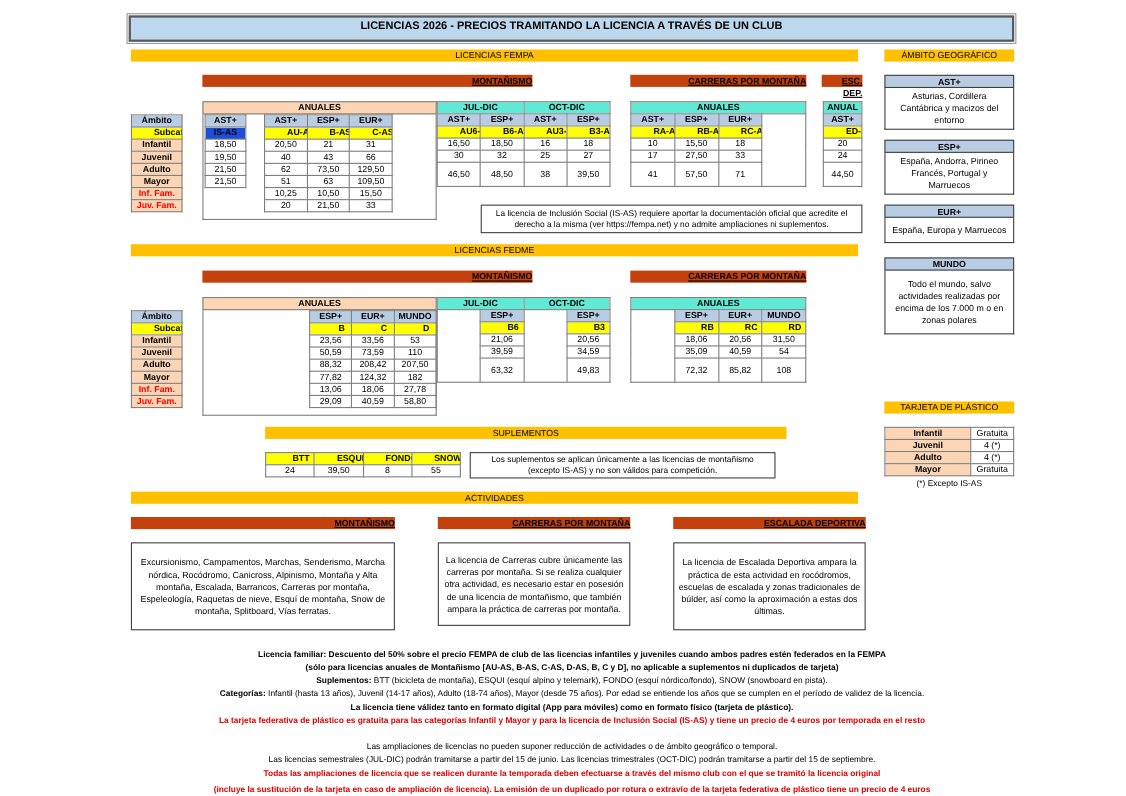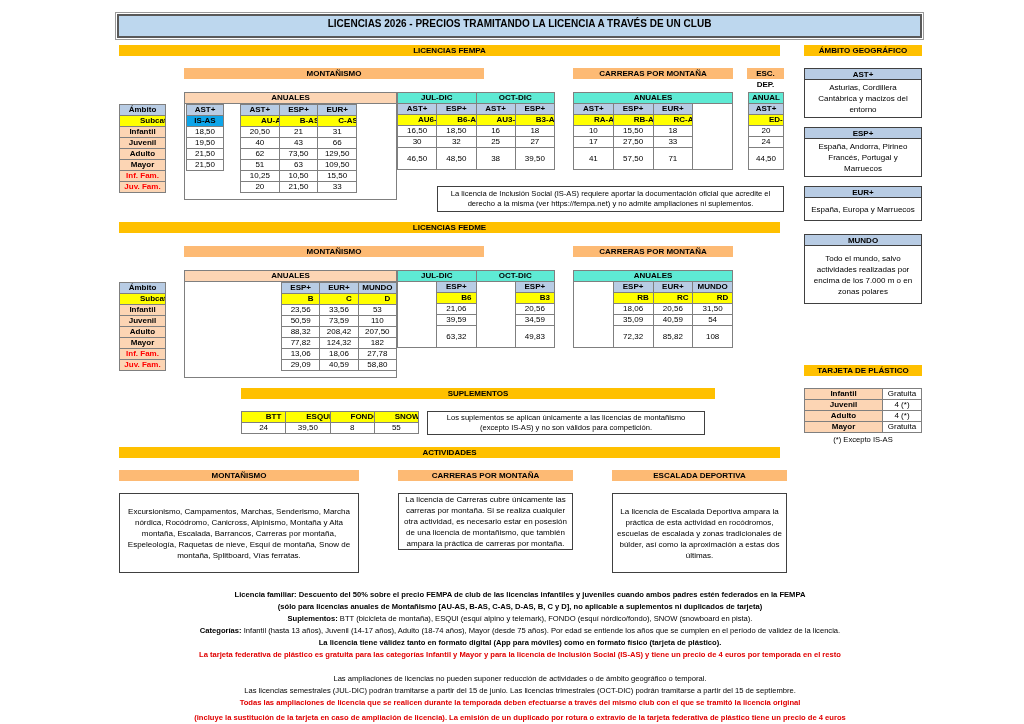--- a/index.html
+++ b/index.html
@@ -1,27 +1,27 @@
 <!DOCTYPE html>
 <html><head>
 <meta charset="utf-8">
 <style>
   * { box-sizing: border-box; margin: 0; padding: 0; }
   html, body { width: 1024px; height: 724px; background: #ffffff; overflow: hidden; }
   body { position: relative; font-family: "Liberation Sans", sans-serif; font-size: 8px; color: #000; }
   .abs { position: absolute; }
   .title-bar { left: 117px; top: 14px; width: 805px; height: 24px; background: #bdd7ee; border: 2px solid #595959; outline: 1px solid #9a9a9a; outline-offset: 1px; text-align: center; font-weight: bold; font-size: 10px; line-height: 16px; }
-  .gold { background: #ffc000; font-weight: bold; text-align: center; font-size: 8px; line-height: 11px; height: 11px; }
-  .blue { background: #fdba74; font-weight: bold; text-align: center; font-size: 8px; line-height: 11px; height: 11px; }
+  .gold { background: #ffc000; font-weight: normal; text-align: center; font-size: 8px; line-height: 11px; height: 11px; }
+  .blue { background: #c2410c; font-weight: bold; text-align: right; font-size: 8px; line-height: 11px; height: 11px; text-decoration: underline; }
   table.grid { position: absolute; border-collapse: collapse; table-layout: fixed; }
   table.grid td { border: 1px solid #7f7f7f; height: 11px; line-height: 10px; text-align: center; font-size: 8px; padding: 0; white-space: nowrap; overflow: hidden; }
   table.grid td.hdr { background: #5eead4; font-weight: bold; }
   table.grid td.amb { background: #b8cce4; font-weight: bold; }
   table.grid td.sub { background: #ffff00; font-weight: bold; padding-left: 20px; }
-  table.grid td.subo { background: #0ea5e9; font-weight: bold; }
+  table.grid td.subo { background: #1d4ed8; font-weight: bold; }
   table.grid td.cat { background: #fcd5b4; font-weight: bold; }
   table.grid td.catred { background: #fcd5b4; font-weight: bold; color: #ff0000; }
   table.grid td.empty { border-top: none; border-bottom: none; }
   .box { border: 1px solid #404040; text-align: center; font-size: 8px; line-height: 11px; display: flex; align-items: center; justify-content: center; padding: 2px 4px; }
   .box-hdr { background: #b8cce4; border: 1px solid #404040; text-align: center; font-weight: bold; font-size: 8px; height: 12px; line-height: 11px; }
   .note { position: absolute; left: 150px; width: 740px; text-align: center; font-size: 7.6px; line-height: 11px; white-space: nowrap; }
   .note b { font-weight: bold; }
   .red { color: #e00000; font-weight: bold; }
 </style>
 </head>
@@ -435,21 +435,21 @@
 </tbody>
   </table>
 <div class="abs box" style="left:427px; top:411px; width:278px; height:24px; line-height:10px; font-size:7.6px;">Los suplementos se aplican únicamente a las licencias de montañismo (excepto IS-AS) y no son válidos para competición.</div>
 
 <div class="abs gold" style="left:119px; top:447px; width:661px;">ACTIVIDADES</div>
 
 <div class="abs blue" style="left:119px; top:470px; width:240px;">MONTAÑISMO</div>
 <div class="abs box" style="left:119px; top:493px; width:240px; height:80px;">Excursionismo, Campamentos, Marchas, Senderismo, Marcha nórdica, Rocódromo, Canicross, Alpinismo, Montaña y Alta montaña, Escalada, Barrancos, Carreras por montaña, Espeleología, Raquetas de nieve, Esquí de montaña, Snow de montaña, Splitboard, Vías ferratas.</div>
 
 <div class="abs blue" style="left:398px; top:470px; width:175px;">CARRERAS POR MONTAÑA</div>
-<div class="abs box" style="left:398px; top:493px; width:175px; height:57px;">La licencia de Carreras cubre únicamente las carreras por montaña. Si se realiza cualquier otra actividad, es necesario estar en posesión de una licencia de montañismo, que también ampara la práctica de carreras por montaña.</div>
+<div class="abs box" style="left:398px; top:493px; width:175px; height:76px;">La licencia de Carreras cubre únicamente las carreras por montaña. Si se realiza cualquier otra actividad, es necesario estar en posesión de una licencia de montañismo, que también ampara la práctica de carreras por montaña.</div>
 
 <div class="abs blue" style="left:612px; top:470px; width:175px;">ESCALADA DEPORTIVA</div>
 <div class="abs box" style="left:612px; top:493px; width:175px; height:80px;">La licencia de Escalada Deportiva ampara la práctica de esta actividad en rocódromos, escuelas de escalada y zonas tradicionales de búlder,  así como la aproximación a estas dos últimas.</div>
 
 <div class="note" style="top:589px; font-weight:bold;">Licencia familiar: Descuento del 50% sobre el precio FEMPA de club de las licencias infantiles y juveniles cuando ambos padres estén federados en la FEMPA</div>
 <div class="note" style="top:601px; font-weight:bold;">(sólo para licencias anuales de Montañismo [AU-AS, B-AS, C-AS, D-AS, B, C y D], no aplicable a suplementos ni duplicados de tarjeta)</div>
 <div class="note" style="top:613px;"><b>Suplementos:</b> <span>BTT (bicicleta de montaña), ESQUI (esquí alpino y telemark), FONDO (esquí nórdico/fondo), SNOW (snowboard en pista).</span></div>
 <div class="note" style="top:625px;"><b>Categorías:</b> <span>Infantil (hasta 13 años), Juvenil (14-17 años), Adulto (18-74 años), Mayor (desde 75 años). Por edad se entiende los años que se cumplen en el período de validez de la licencia.</span></div>
 <div class="note" style="top:637px; font-weight:bold;">La licencia tiene válidez tanto en formato digital (App para móviles) como en formato físico (tarjeta de plástico).</div>
 <div class="note red" style="top:649px;">La tarjeta federativa de plástico es gratuita para las categorías Infantil y Mayor y para la licencia de Inclusión Social (IS-AS) y tiene un precio de 4 euros por temporada en el resto</div>

